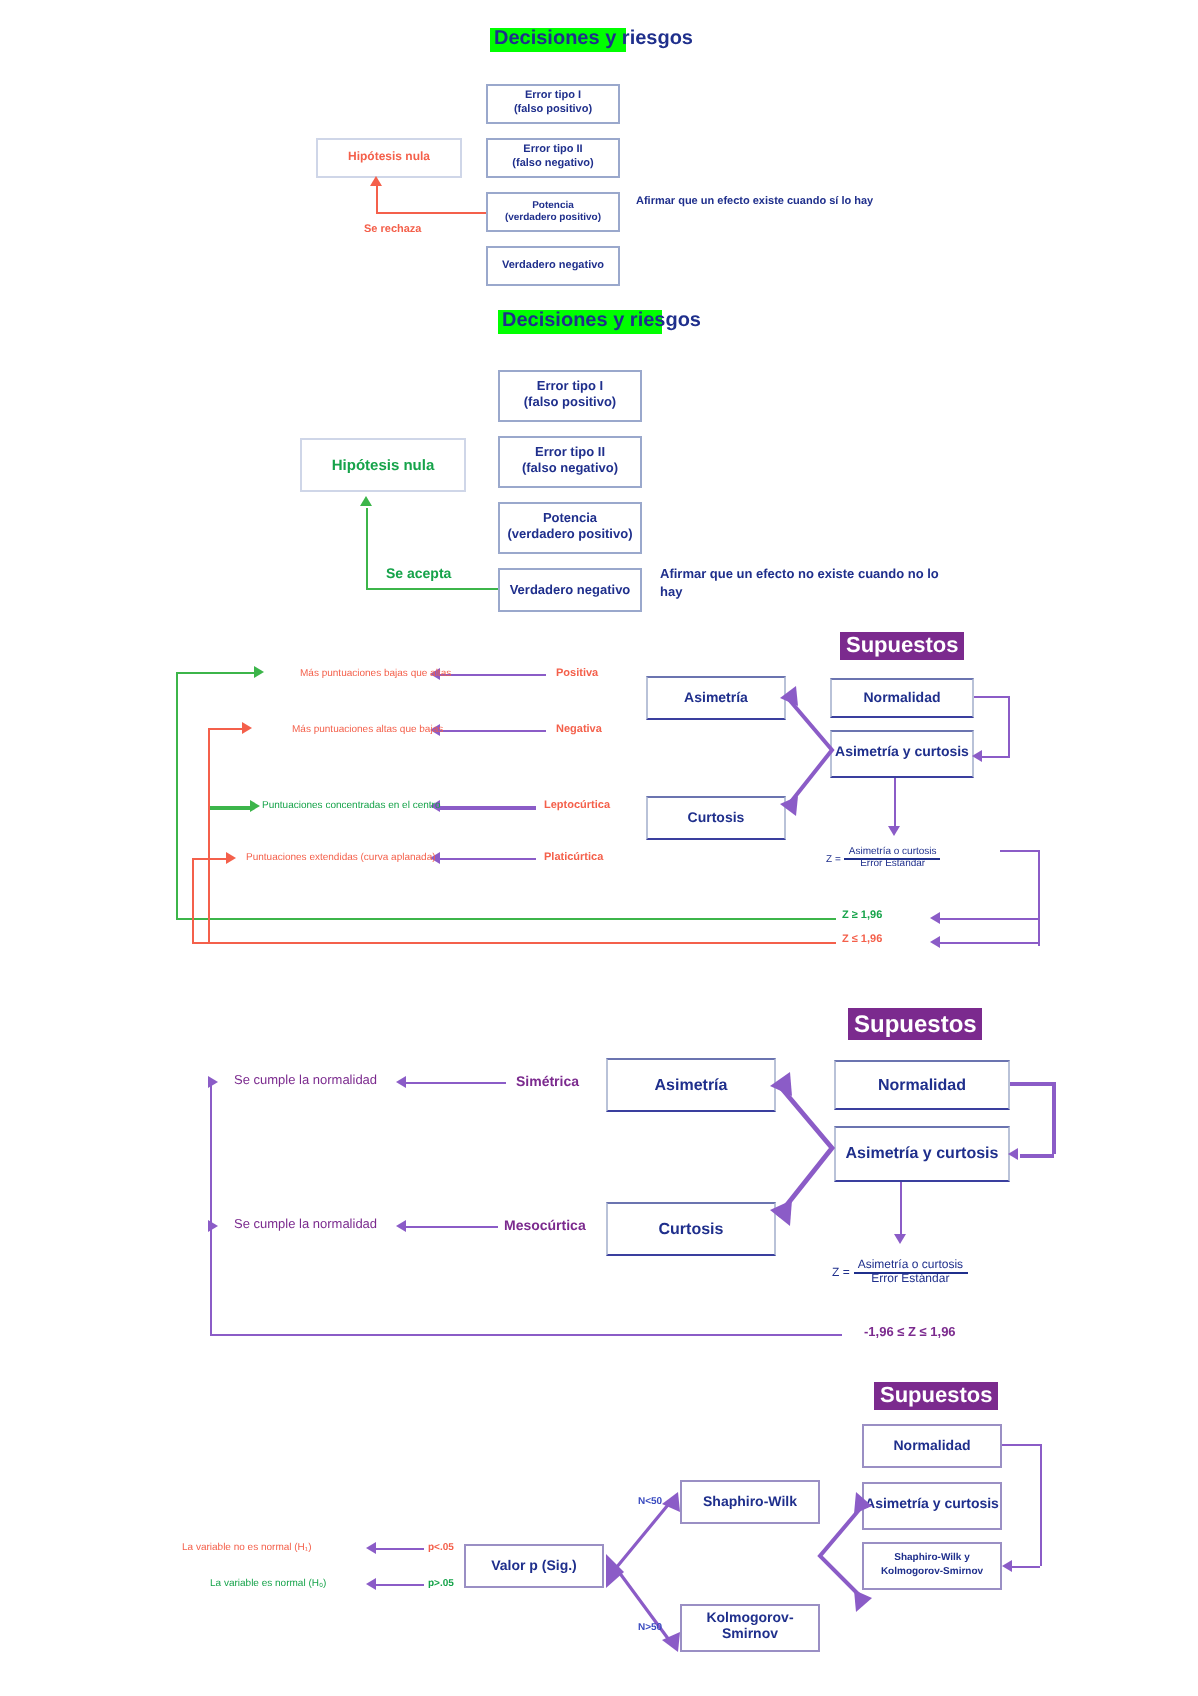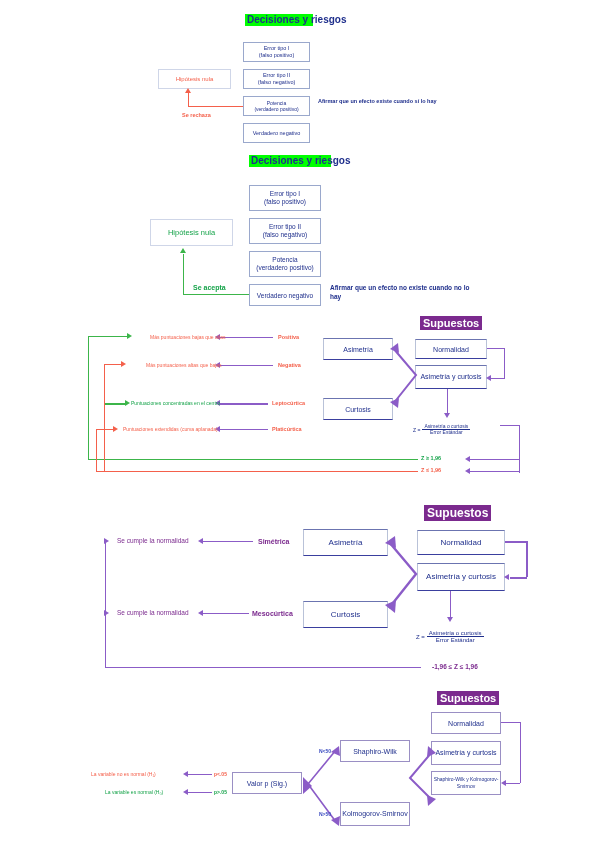--- a/index.html
+++ b/index.html
@@ -18,21 +18,21 @@
   }
   .hl-purple{
     background:#7b2a8e;color:#ffffff;font-weight:bold;font-size:11px;
     line-height:14px;text-align:center;padding:0 3px;display:inline-block;
   }
 
   
   .box{
     border:1px solid #8e9ec4;background:#ffffff;
     display:flex;align-items:center;justify-content:center;text-align:center;
-    color:#1f2f8c;box-sizing:border-box;
+    color:#1f2f8c;box-sizing:border-box;font-weight:bold;
   }
   .box.thin{border:1px solid #9aa8cc;}
   .box.pbox{border:1px solid #9a8fc4;}
   .box.hyp{border:1px solid #cfd6e8;}
   .box-lbl{display:block;width:100%;}
 
   
   .box.rule{
     border:1px solid #b9c2d8;
     border-top:1.2px solid #6b74b0;

